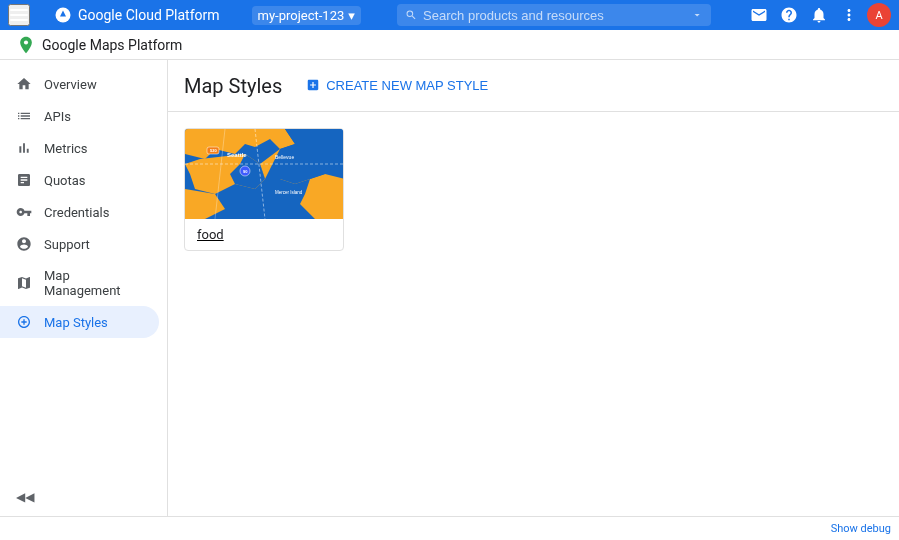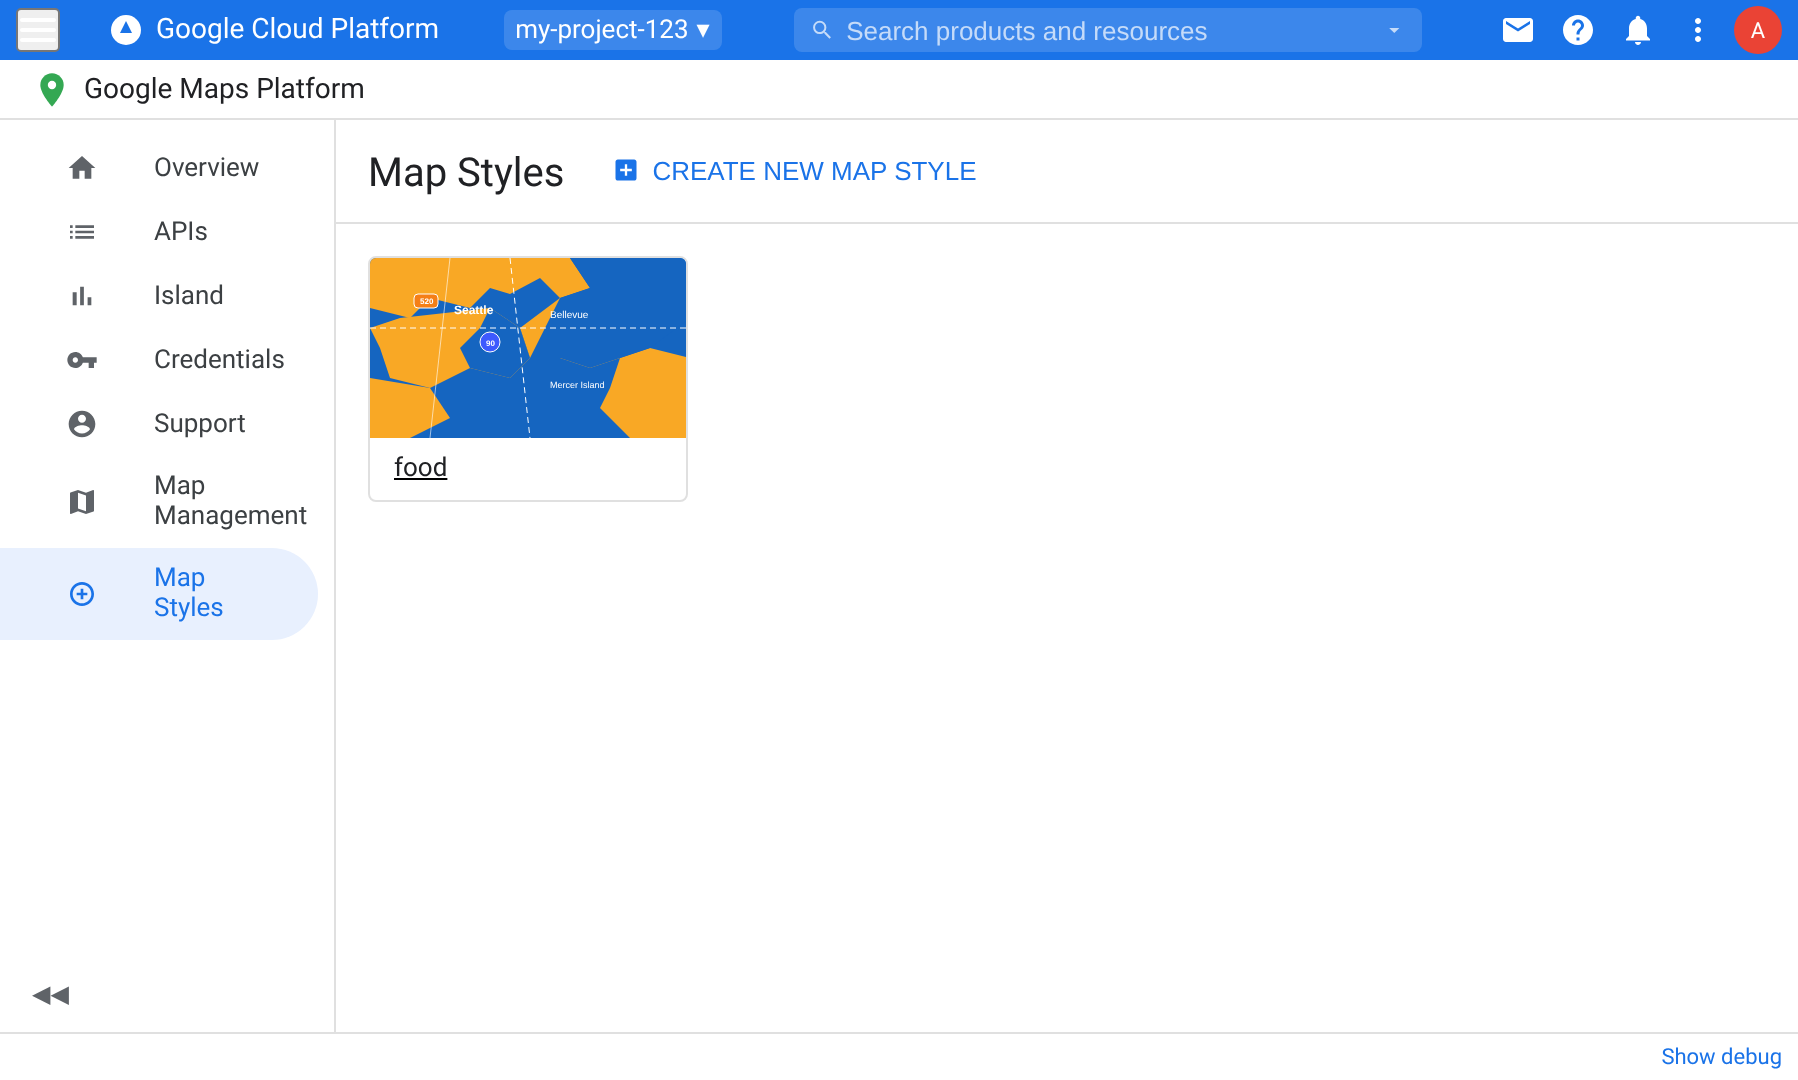--- a/index.html
+++ b/index.html
@@ -83,22 +83,22 @@
       background: #fff;
       border-right: 1px solid #e0e0e0;
       display: flex;
       flex-direction: column;
       flex-shrink: 0;
       padding-top: 8px;
     }
     .sidebar-item {
       display: flex;
       align-items: center;
-      gap: 28px;
-      padding: 8px 33px;
+      gap: 12px;
+      padding: 8px 16px;
       cursor: pointer;
       color: #3c4043;
       font-size: 13px;
       border-radius: 0 24px 24px 0;
       margin-right: 8px;
       position: relative;
     }
     .sidebar-item.active { background: #e8f0fe; color: #1a73e8; }
     .sidebar-item.active .sidebar-icon { color: #1a73e8; }
     .sidebar-icon { font-size: 16px; color: #5f6368; display: flex; align-items: center; }
@@ -266,21 +266,29 @@
           </svg>
       </span>
       <span class="sidebar-label">APIs</span>
     </div>
     <div class="sidebar-item">
       <span class="sidebar-icon">
         <svg width="16" height="16" viewBox="0 0 24 24" fill="currentColor">
             <path d="M5 9.2h3V19H5zM10.6 5h2.8v14h-2.8zm5.6 8H19v6h-2.8z"></path>
           </svg>
       </span>
-      <span class="sidebar-label">Island</span>
+      <span class="sidebar-label">Metrics</span>
+    </div>
+    <div class="sidebar-item">
+      <span class="sidebar-icon">
+        <svg width="16" height="16" viewBox="0 0 24 24" fill="currentColor">
+            <path d="M19 3H5c-1.1 0-2 .9-2 2v14c0 1.1.9 2 2 2h14c1.1 0 2-.9 2-2V5c0-1.1-.9-2-2-2zm-7 14H7v-2h5v2zm5-4H7v-2h10v2zm0-4H7V7h10v2z"></path>
+          </svg>
+      </span>
+      <span class="sidebar-label">Quotas</span>
     </div>
     <div class="sidebar-item">
       <span class="sidebar-icon">
         <svg width="16" height="16" viewBox="0 0 24 24" fill="currentColor">
             <path d="M12.65 10C11.83 7.67 9.61 6 7 6c-3.31 0-6 2.69-6 6s2.69 6 6 6c2.61 0 4.83-1.67 5.65-4H17v4h4v-4h2v-4H12.65zM7 14c-1.1 0-2-.9-2-2s.9-2 2-2 2 .9 2 2-.9 2-2 2z"></path>
           </svg>
       </span>
       <span class="sidebar-label">Credentials</span>
     </div>
     <div class="sidebar-item">

